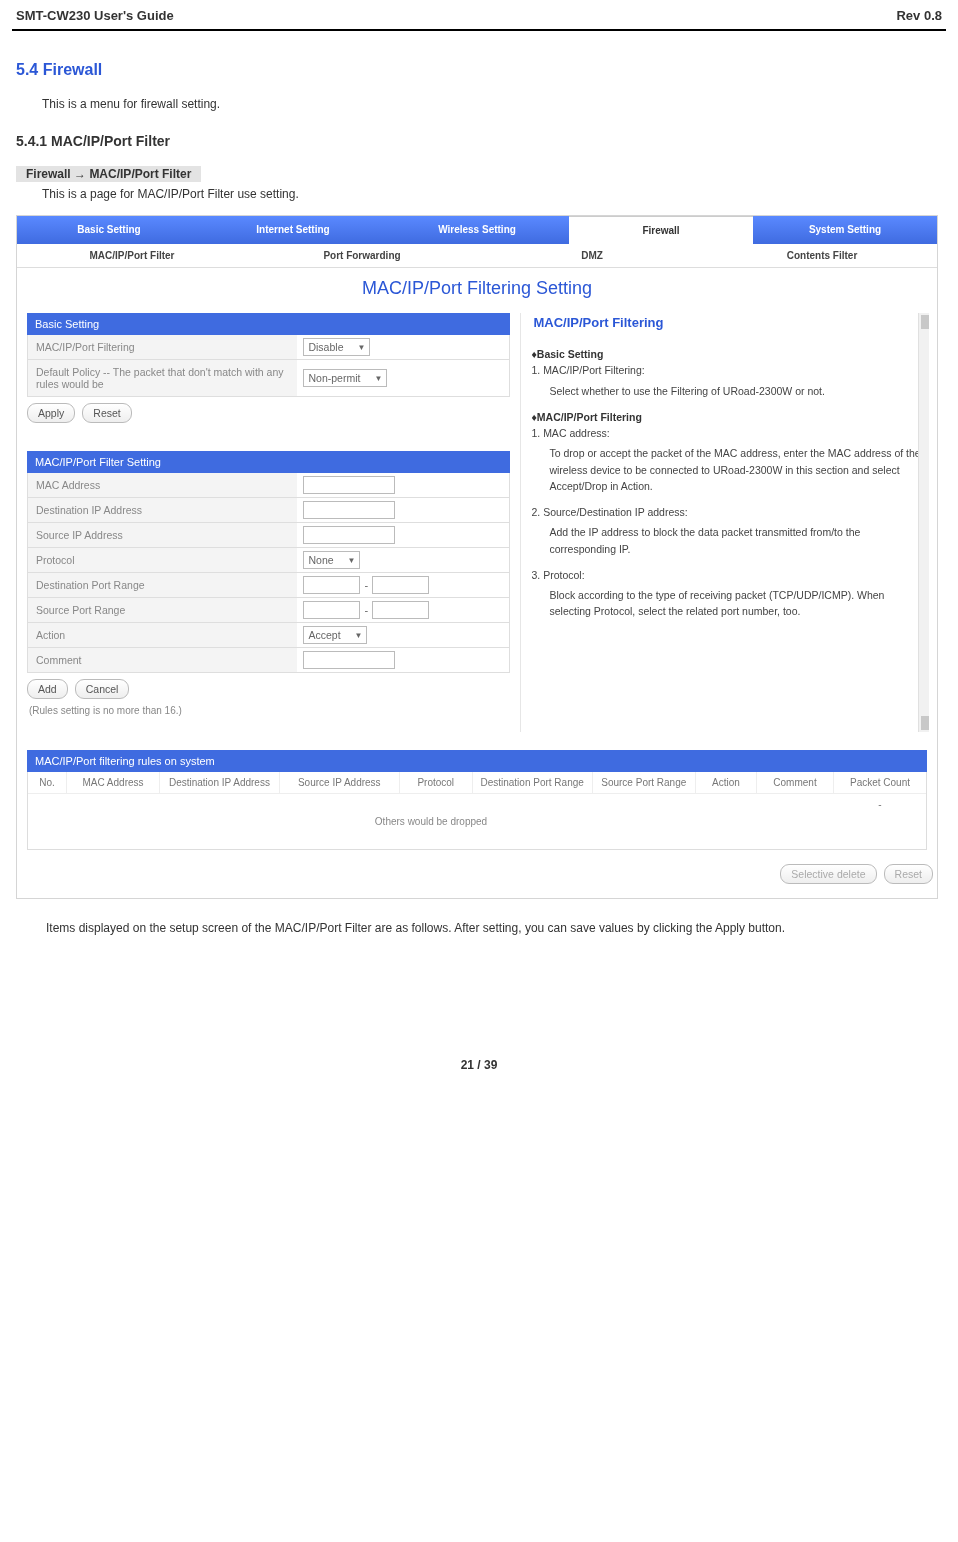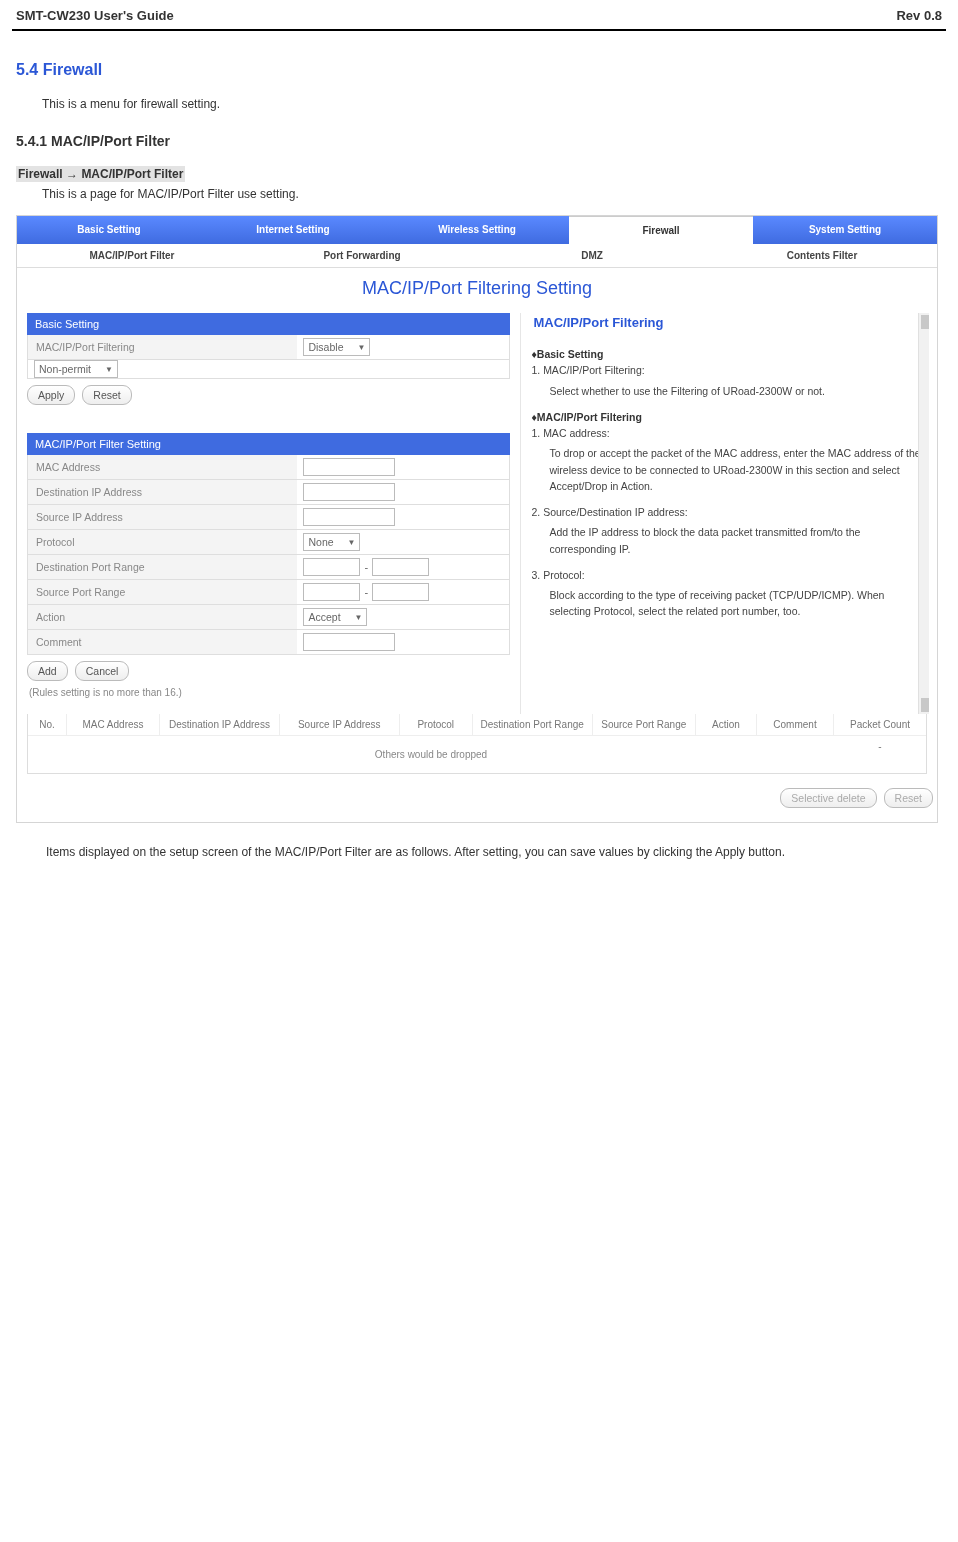--- a/index.html
+++ b/index.html
@@ -3,21 +3,21 @@
 <meta charset="utf-8">
 <style>
   html,body{margin:0;padding:0;font-family:Arial,Helvetica,sans-serif;color:#333;background:#fff}
   .page{width:958px;margin:0 auto;padding:8px 12px 0 12px;box-sizing:border-box}
   .doc-header{display:flex;justify-content:space-between;font-weight:bold;font-size:13px;padding:0 4px}
   .rule{border-top:2px solid #000;margin:6px 0 30px 0}
   .h-sec{color:#2b57d6;font-weight:bold;font-size:16px;margin:8px 0 18px 4px}
   .body-text{font-size:12px;margin:0 0 22px 30px}
   .h-sub{font-weight:bold;font-size:14px;margin:0 0 18px 4px}
   .breadcrumb{font-size:12px;margin:0 0 6px 4px}
-  .bc-hl{background:#e3e3e3;padding:1px 2px}
+  .bc-hl{background:#e3e3e3;padding:1px 10px}
   .shot{border:1px solid #d5d5d5;margin:14px 0 0 4px;width:920px;background:#fff;font-size:11px;color:#666}
   .tabs1{display:flex}
   .tab1{flex:1;text-align:center;color:#fff;font-weight:bold;font-size:10px;padding:8px 0;background:linear-gradient(#5a89ff,#3f6be0)}
   .tab1.active{background:#fff;color:#333;border-top:1px solid #ccc}
   .tabs2{display:flex;background:#fff;border-bottom:1px solid #ddd}
   .tab2{flex:1;text-align:center;font-weight:bold;font-size:10px;padding:6px 0;color:#444}
   .main-title{color:#2b57d6;font-weight:normal;font-size:18px;text-align:center;padding:10px 0 14px 0}
   .cols{display:flex;gap:10px;padding:0 10px}
   .left{flex:1.1}
   .right{flex:0.9;border-left:1px solid #e6e6e6;padding-left:10px;position:relative}
@@ -39,21 +39,21 @@
   .scroll-hint{position:absolute;right:-2px;top:0;bottom:0;width:10px;background:#f1f1f1;border-left:1px solid #e0e0e0}
   .scroll-thumb{position:absolute;right:0;top:2px;width:8px;height:14px;background:#c8c8c8}
   .scroll-thumb2{position:absolute;right:0;bottom:2px;width:8px;height:14px;background:#c8c8c8}
   .rules-hd{background:#3f6be0;color:#fff;padding:5px 8px;font-size:11px;margin:18px 10px 0 10px}
   .rtbl{margin:0 10px;border:1px solid #ddd;border-top:none}
   .rrow{display:flex}
   .rc{border-right:1px solid #eee;padding:5px 6px;font-size:10px;color:#777;text-align:center}
   .rc:last-child{border-right:none}
   .w-no{width:26px}.w-mac{width:80px}.w-dip{flex:1.3}.w-sip{flex:1.3}.w-pro{width:60px}
   .w-dpr{flex:1.3}.w-spr{flex:1.1}.w-act{width:48px}.w-cmt{width:64px}.w-pc{width:80px}
-  .drop-row{text-align:center;font-size:10px;color:#888;padding:13px 0;border-top:1px solid #eee}
+  .drop-row{text-align:center;font-size:10px;color:#888;padding:22px 0;border-top:1px solid #eee}
   .btnrow{text-align:right;padding:8px 0 14px 0}
   .follow{font-size:12px;margin:20px 34px 0 34px;line-height:1.6}
   .footer{text-align:center;font-weight:bold;font-size:12px;margin-top:120px;padding-bottom:16px}
 </style>
 </head>
 <body>
 
 <div class="page">
 
   <div class="doc-header">
@@ -96,20 +96,21 @@
     <div class="cols">
       <div class="left">
         <div class="panel-hd">Basic Setting</div>
         <div class="gridrow">
           <div class="glabel">MAC/IP/Port Filtering</div>
           <div class="gctrl">
               <span class="sel">Disable</span>
             </div>
         </div>
         <div class="gridrow">
+          <div class="glabel">Default Policy -- The packet that don't match with any rules would be</div>
           <div class="gctrl">
               <span class="sel">Non-permit</span>
             </div>
         </div>
         <span class="btn">Apply</span>
         <span class="btn">Reset</span>
 
         <div style="height:28px"></div>
 
         <div class="panel-hd">MAC/IP/Port Filter Setting</div>
@@ -185,20 +186,21 @@
 
           <span>2. Source/Destination IP address:</span>
           <span class="ind">Add the IP address to block the data packet transmitted from/to the corresponding IP.</span>
 
           <span>3. Protocol:</span>
           <span class="ind">Block according to the type of receiving packet (TCP/UDP/ICMP). When selecting Protocol, select the related port number, too.</span>
         </div>
       </div>
     </div>
 
+    <div class="rules-hd">MAC/IP/Port filtering rules on system</div>
     <div class="rtbl">
       <div class="rrow">
         <div class="rc w-no">No.</div>
         <div class="rc w-mac">MAC Address</div>
         <div class="rc w-dip">Destination IP Address</div>
         <div class="rc w-sip">Source IP Address</div>
         <div class="rc w-pro">Protocol</div>
         <div class="rc w-dpr">Destination Port Range</div>
         <div class="rc w-spr">Source Port Range</div>
         <div class="rc w-act">Action</div>
@@ -211,13 +213,14 @@
       </div>
     </div>
     <div class="btnrow">
       <span class="btn" style="color:#aaa">Selective delete</span>
       <span class="btn" style="color:#aaa">Reset</span>
     </div>
   </div>
 
   <div class="follow">Items displayed on the setup screen of the MAC/IP/Port Filter are as follows. After setting, you can save values by clicking the Apply button.</div>
 
+  <div class="footer">21 / 39</div>
 </div>
 
 </body></html>

